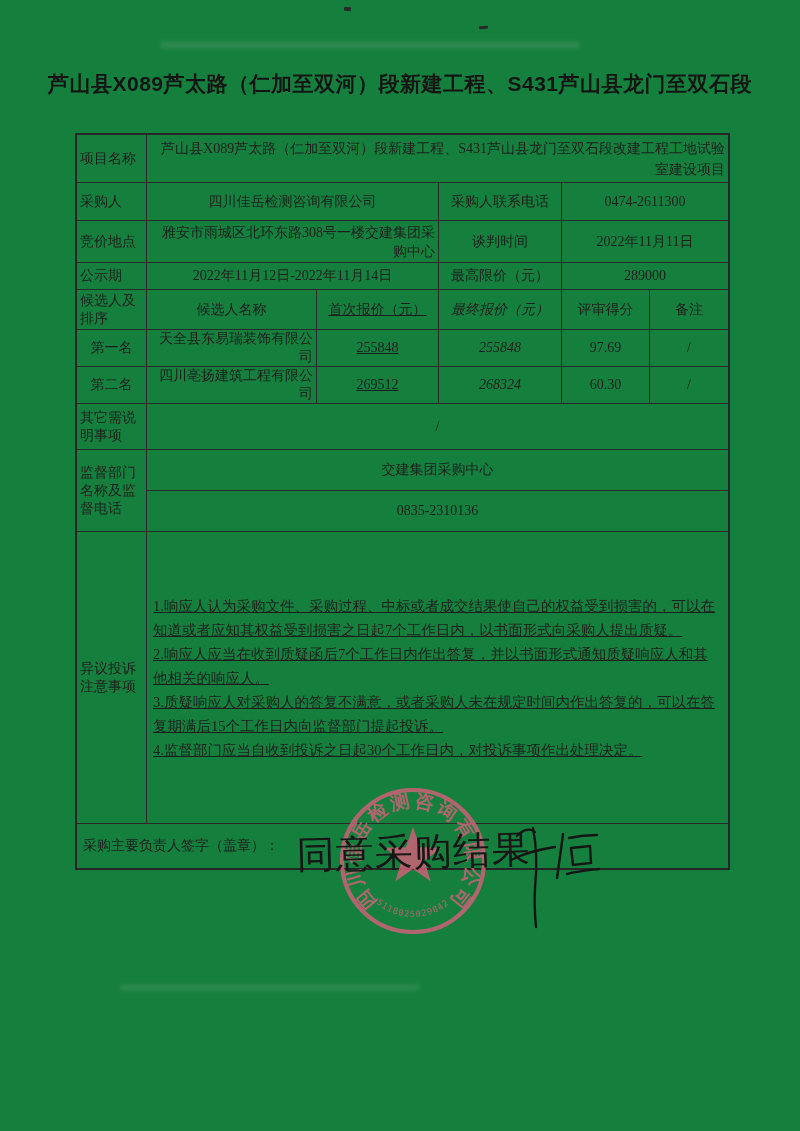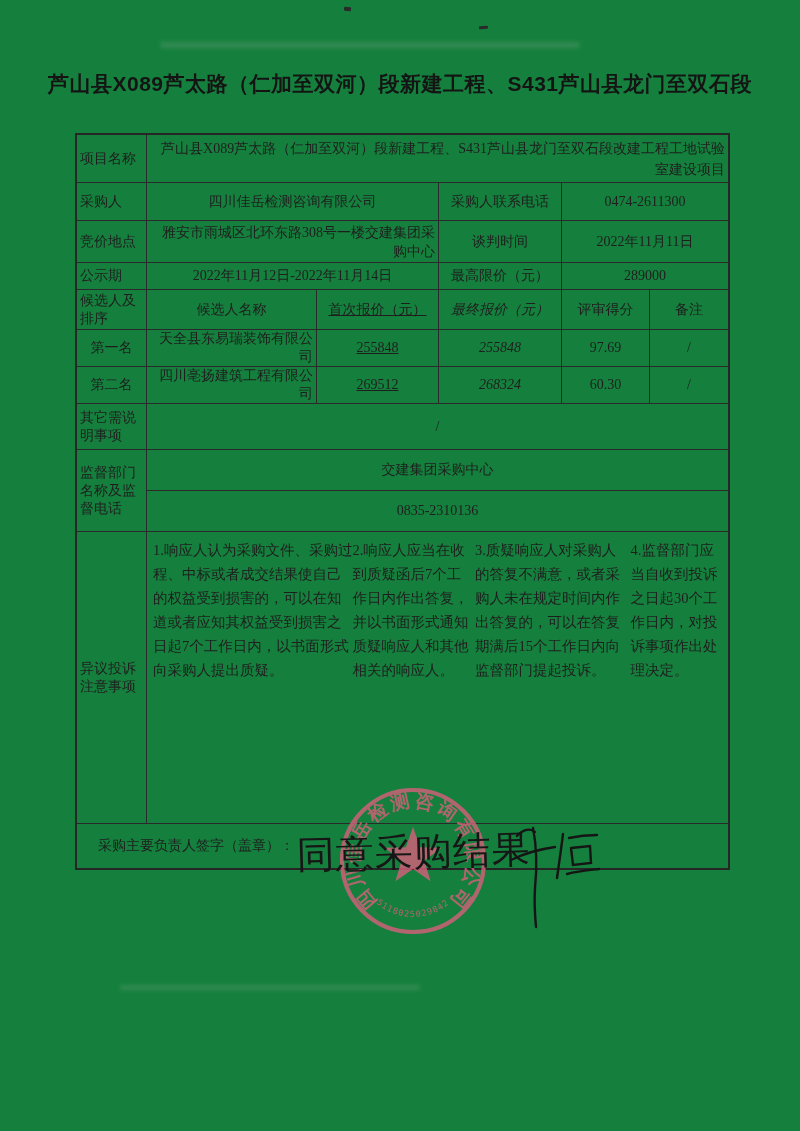--- a/index.html
+++ b/index.html
@@ -48,27 +48,27 @@
   .c-name{width:170px;flex:0 0 170px;}
   .c-first{width:122px;flex:0 0 122px;text-decoration:underline;}
   .c-final{width:123px;flex:0 0 123px;font-style:italic;}
   .c-score{width:88px;flex:0 0 88px;}
   .c-remark{flex:1 1 auto;}
   .wide{flex:1 1 auto;}
   .sub-col{flex:1 1 auto;display:flex;flex-direction:column;}
   .sub-row{flex:1 1 50%;display:flex;align-items:center;justify-content:center;text-align:center;box-sizing:border-box;}
   .sub-row:first-child{border-bottom:1.6px solid #2a2a2a;font-family:Liberation Mono, monospace;}
   .objection-body{
-    display:flex;flex-direction:row;justify-content:center;
+    display:flex;flex-direction:column;justify-content:center;
     padding:6px 8px 6px 6px;
-    font-size:14.5px;line-height:24px;text-align:left;align-items:flex-start;
+    font-size:14.5px;line-height:24px;text-align:left;align-items:flex-start;text-decoration:underline;
   }
   .obj-line{display:block;}
   .sig-row{height:44px;}
-  .sig-cell{flex:1 1 auto;padding-left:21px;}
+  .sig-cell{flex:1 1 auto;padding-left:6px;}
   .stamp{position:absolute;left:335px;top:783px;width:156px;height:156px;opacity:.82;}
   .handwriting{position:absolute;left:285px;top:808px;width:340px;height:130px;}
   .hw-text{
     font-family:"DejaVu Sans",sans-serif;
     fill:#161616;font-weight:500;
   }
 </style>
 </head>
 <body>
 

